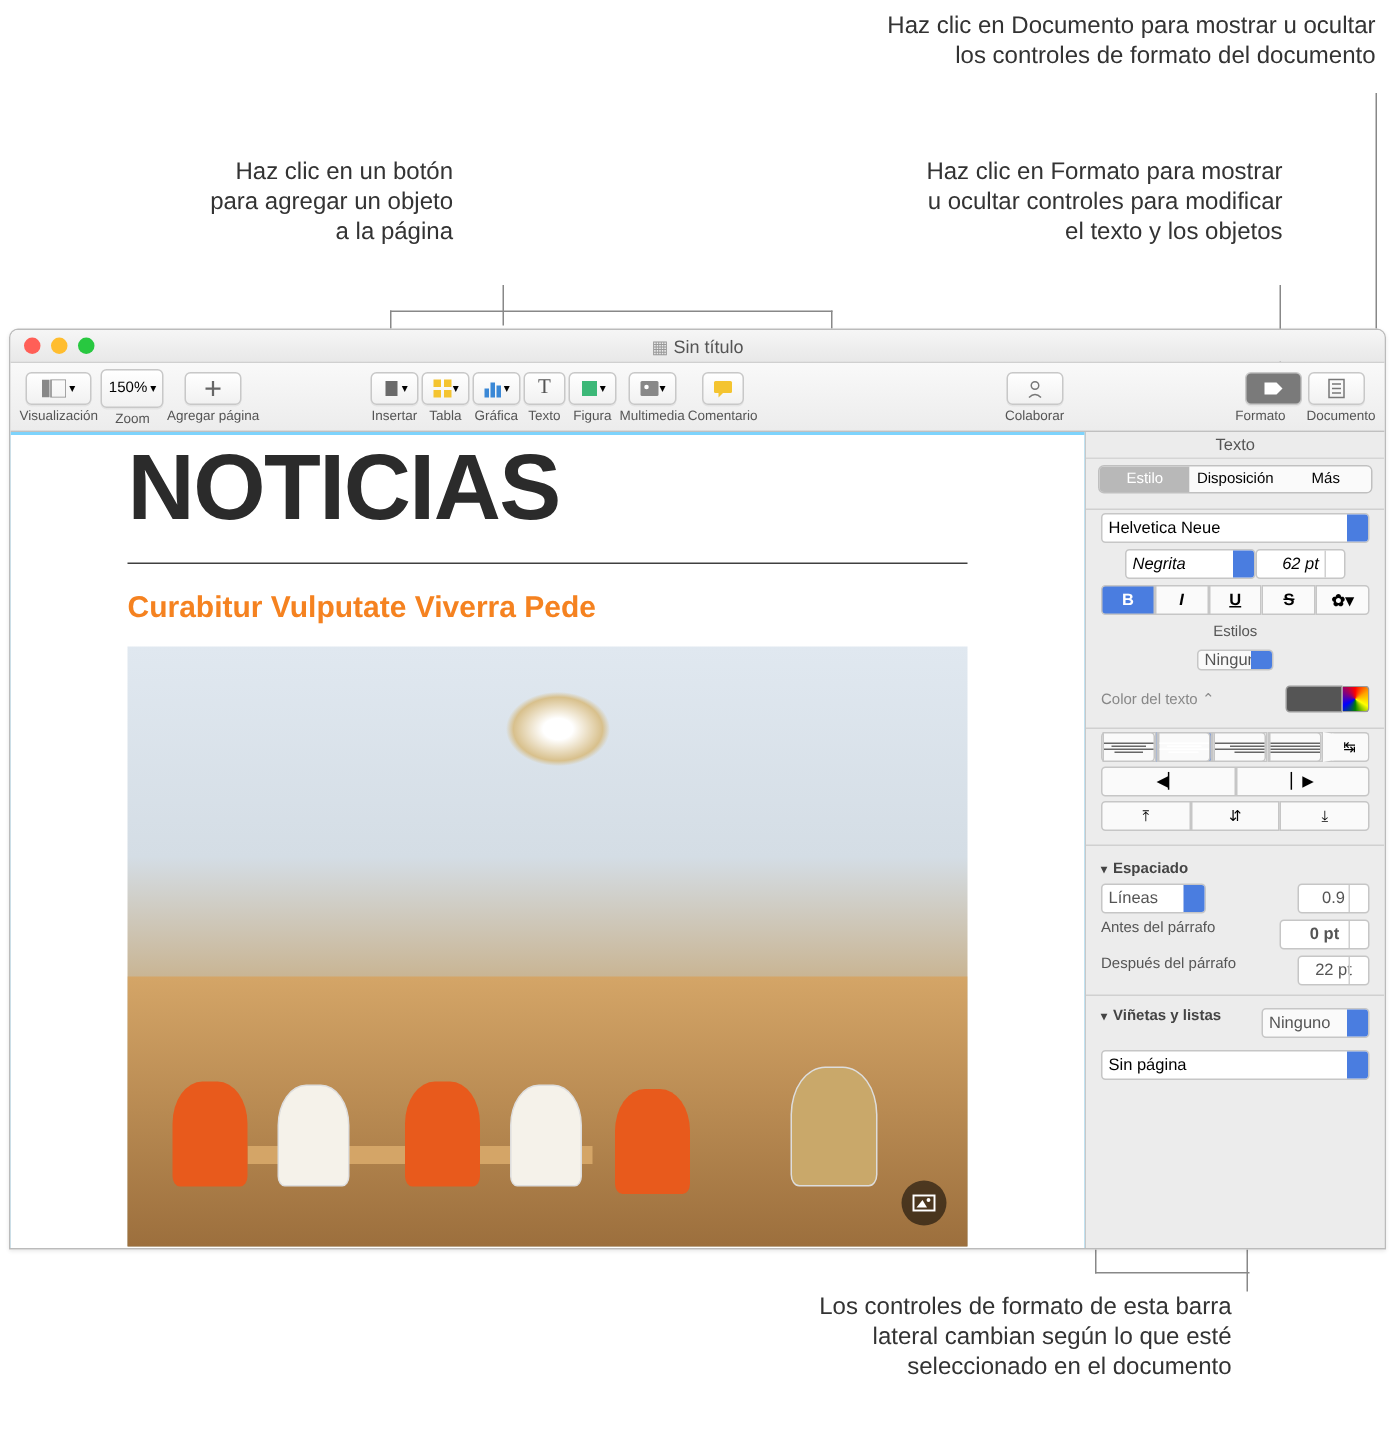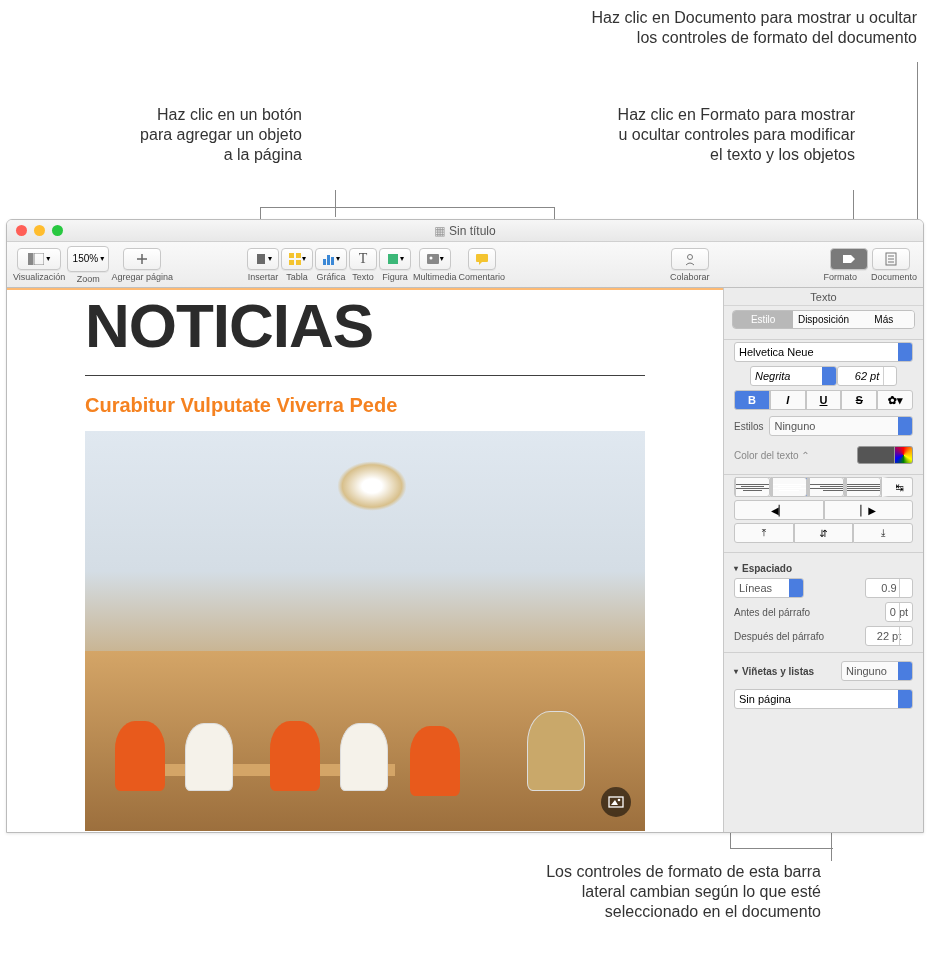--- a/index.html
+++ b/index.html
@@ -96,21 +96,21 @@
       text-align: center;
     }
     .tb-spacer { flex: 1; }
     .tb-row { display: flex; gap: 4px; }
     .main-content {
       display: flex;
       height: calc(100% - 68px);
     }
     .doc-area {
       flex: 1;
-      background: #fdba74;
+      background: #7dd3fc;
       overflow: hidden;
       position: relative;
     }
     .page {
       background: #fff;
       margin: 0;
       width: 100%;
       height: 100%;
       position: relative;
     }
@@ -323,20 +323,21 @@
       background: #4a7de0;
       color:#fff;
     }
     .sb-inline {
       display: flex;
       align-items: center;
       margin: 0 10px 6px;
       gap: 6px;
       font-size: 10px;
       color: #555;
+      flex-direction: column;
     }
     .sb-inline .sb-select { margin: 0; flex:1; }
     .sb-color-row {
       display:flex;
       align-items:center;
       justify-content:space-between;
       margin:4px 10px 8px;
       font-size:10px;
       color:#888;
     }
@@ -385,21 +386,21 @@
       font-size:10px;
       font-weight:600;
       color:#444;
     }
     .disclosure::before {
       content:"▾";
       font-size:8px;
     }
     .sb-param-row {
       display:flex;
-      align-items:center;
+      align-items:flex-start;
       justify-content:space-between;
       margin:0 10px 4px;
       font-size:10px;
       color:#555;
     }
     .divider {
       border:none;
       border-top:1px solid #d0d0d0;
       margin:2px 0;
     }
@@ -729,21 +730,21 @@
       <div class="sb-param-row">
         <div class="sb-select" style="margin:0;width:70px;">
             <span>Líneas</span>
           </div>
         <div class="sb-stepper" style="width:48px;">
             <span>0.9</span>
           </div>
       </div>
       <div class="sb-param-row">
         <span>Antes del párrafo</span>
-        <div class="sb-stepper" style="width:28px;">
+        <div class="sb-stepper" style="width:60px;font-weight:bold;">
             <span>0 pt</span>
           </div>
       </div>
       <div class="sb-param-row">
         <span>Después del párrafo</span>
         <div class="sb-stepper" style="width:48px;">
             <span>22 pt</span>
           </div>
       </div>
       <hr class="divider">

